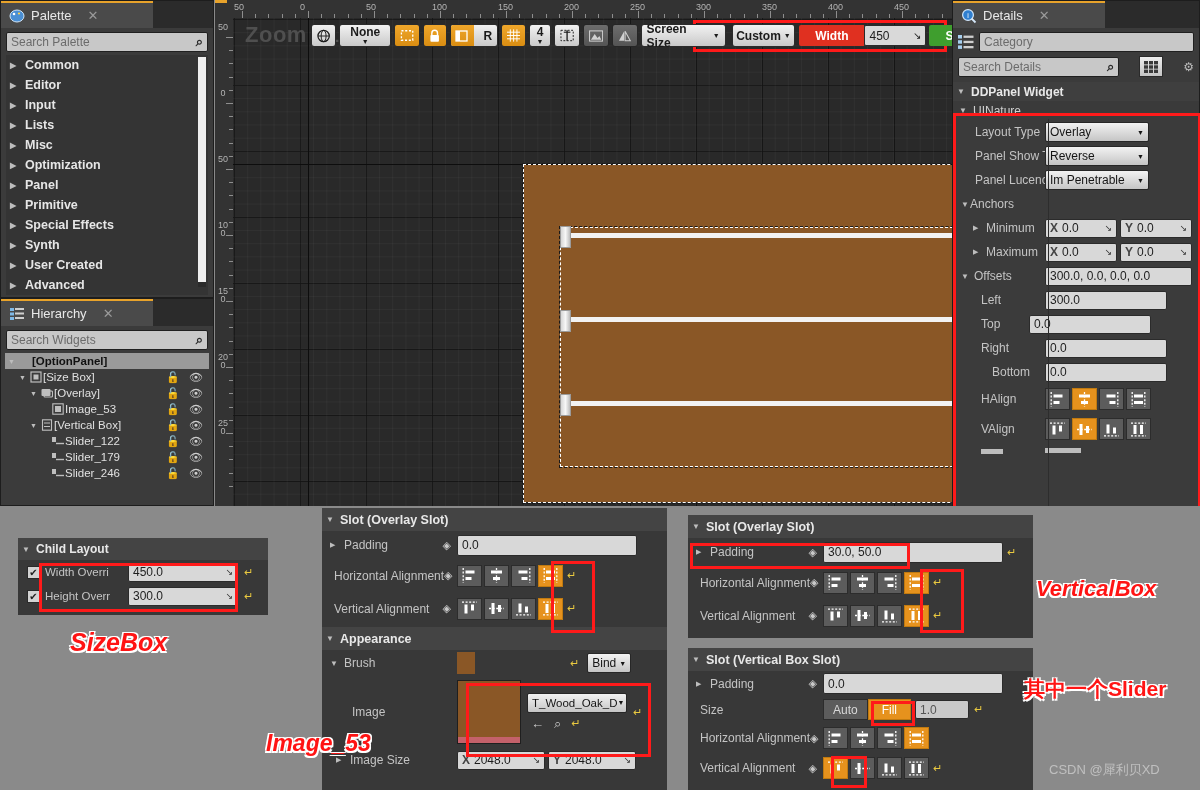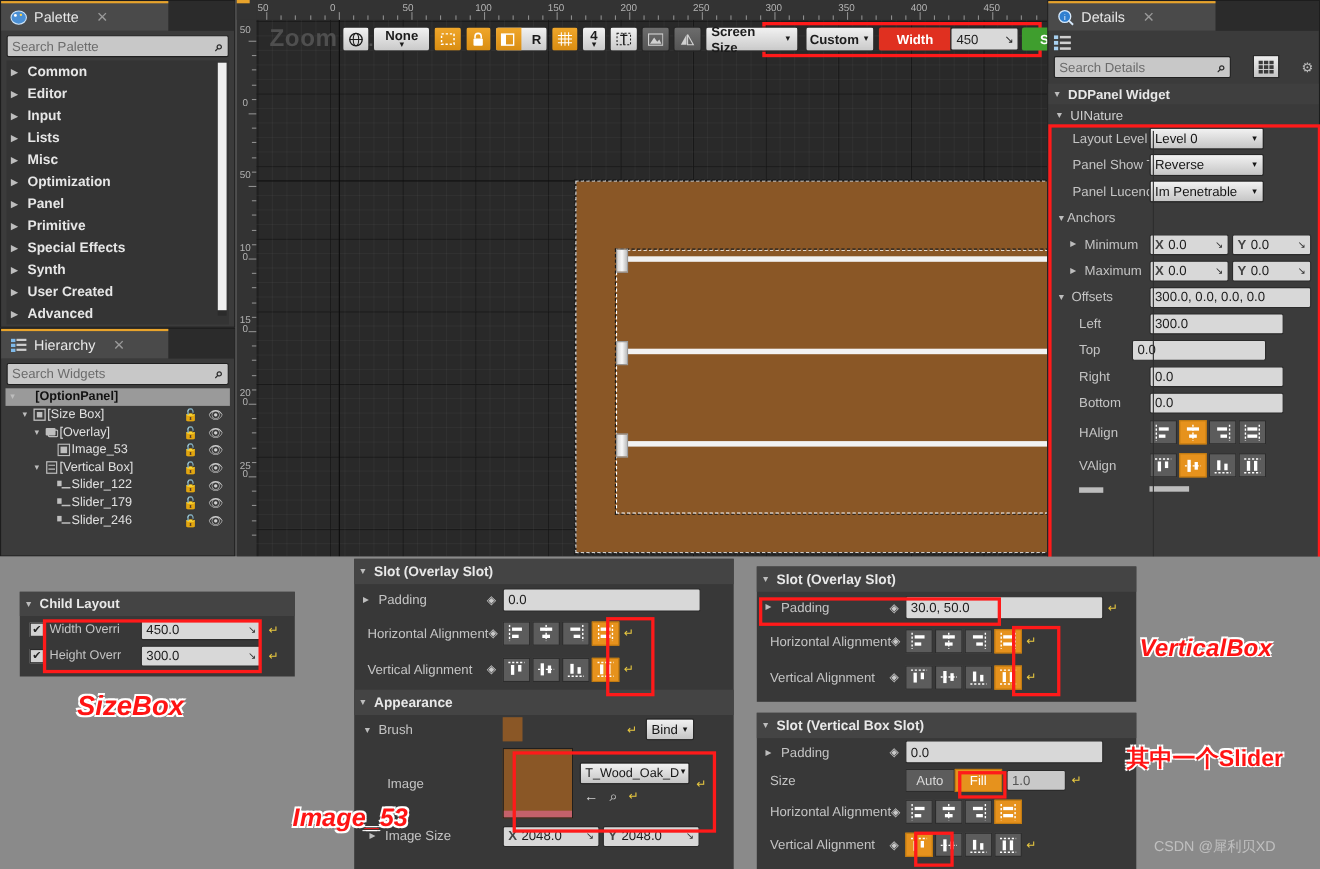--- a/index.html
+++ b/index.html
@@ -613,20 +613,23 @@
     <span>
       <svg width="16" height="14" viewBox="0 0 16 14">
           <rect x="0" y="0" width="4" height="3.5" fill="#a7d0f0"></rect>
           <rect x="5.5" y="0.6" width="10" height="2.3" fill="#cfcfcf"></rect>
       <rect x="0" y="5.2" width="4" height="3.5" fill="#a7d0f0"></rect>
           <rect x="5.5" y="5.8" width="10" height="2.3" fill="#cfcfcf"></rect>
       <rect x="0" y="10.4" width="4" height="3.5" fill="#a7d0f0"></rect>
           <rect x="5.5" y="11" width="10" height="2.3" fill="#cfcfcf"></rect>
         </svg>
     </span>
+    <div class="search" style="flex:1;">
+      <span class="ph">Category</span>
+    </div>
   </div>
 
   <div style="display:flex;align-items:center;gap:20px;padding:2px 5px 3px 5px;justify-content:space-between;">
     <div class="search" style="flex:1;">
       <span class="ph">Search Details</span>
       <span class="mag">⌕</span>
     </div>
     <div style="width:24px;height:21px;background:linear-gradient(#eee,#c4c4c4);border:1px solid #2a2a2a;display:flex;align-items:center;justify-content:center;">
       <svg width="14" height="12" viewBox="0 0 14 12">
           <g fill="#3a3a3a">
@@ -649,23 +652,23 @@
     <span class="tri">▼</span>
     <span>DDPanel Widget</span>
   </div>
 
   <div class="catrow" style="background:#3a3a3a;font-weight:normal;padding-left:6px;">
     <span class="tri">▼</span>
     <span style="color:#cfcfcf;">UINature</span>
   </div>
   <div id="uinature-rows">
       <div class="drow">
-        <span class="dlabel" style="width:92px;padding-left:22px;">Layout Level</span>
+        <span class="dlabel" style="width:92px;padding-left:22px;">Layout Type</span>
         <div class="combo" style="width:104px;">
-          <span>Level 0</span>
+          <span>Overlay</span>
           <span class="caret">▼</span>
         </div>
       </div>
       <div class="drow">
         <span class="dlabel" style="width:92px;padding-left:22px;">Panel Show Ty</span>
         <div class="combo" style="width:104px;">
           <span>Reverse</span>
           <span class="caret">▼</span>
         </div>
       </div>
@@ -737,21 +740,21 @@
           <span>0.0</span>
         </div>
       </div>
       <div class="drow">
         <span class="dlabel" style="width:92px;padding-left:28px;">Right</span>
         <div class="field" style="width:122px;">
           <span>0.0</span>
         </div>
       </div>
       <div class="drow">
-        <span class="dlabel" style="width:92px;padding-left:28px;">Bottom</span>
+        <span class="dlabel" style="width:92px;padding-left:39px;">Bottom</span>
         <div class="field" style="width:122px;">
           <span>0.0</span>
         </div>
       </div>
     </div>
 
   <div class="drow" style="height:30px;">
     <span class="dlabel" style="width:92px;padding-left:28px;">HAlign</span>
     <div class="aligngrp" id="details-halign">
         <div class="algbtn">

